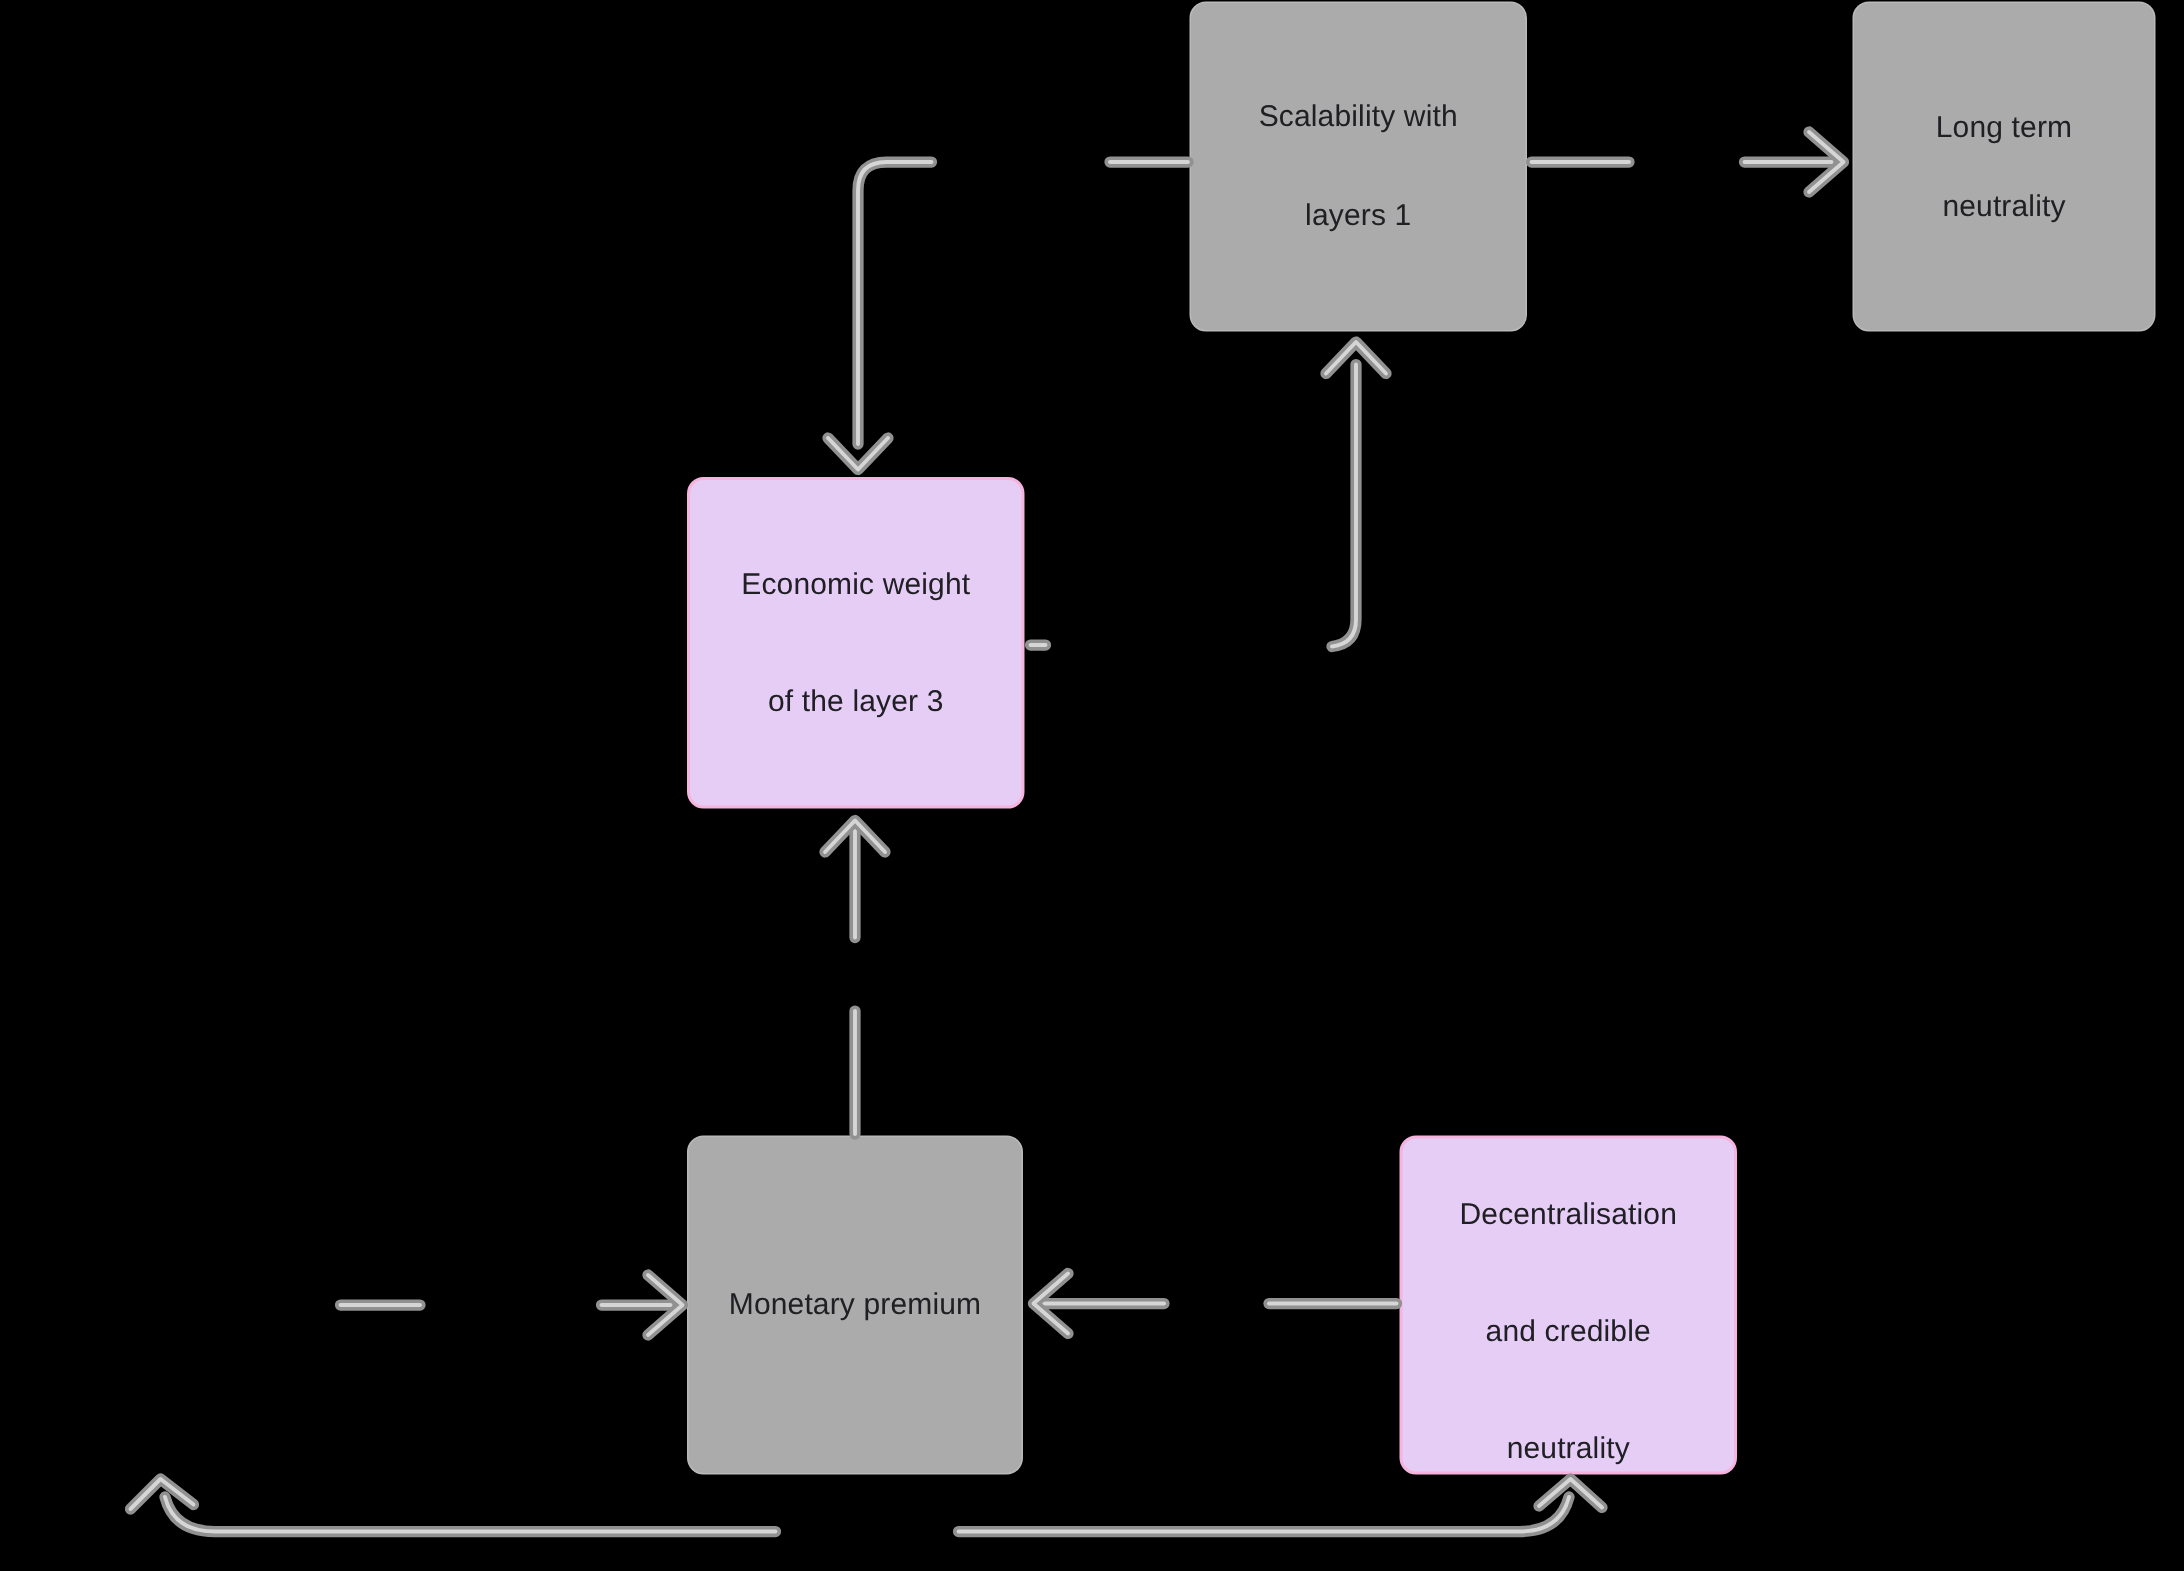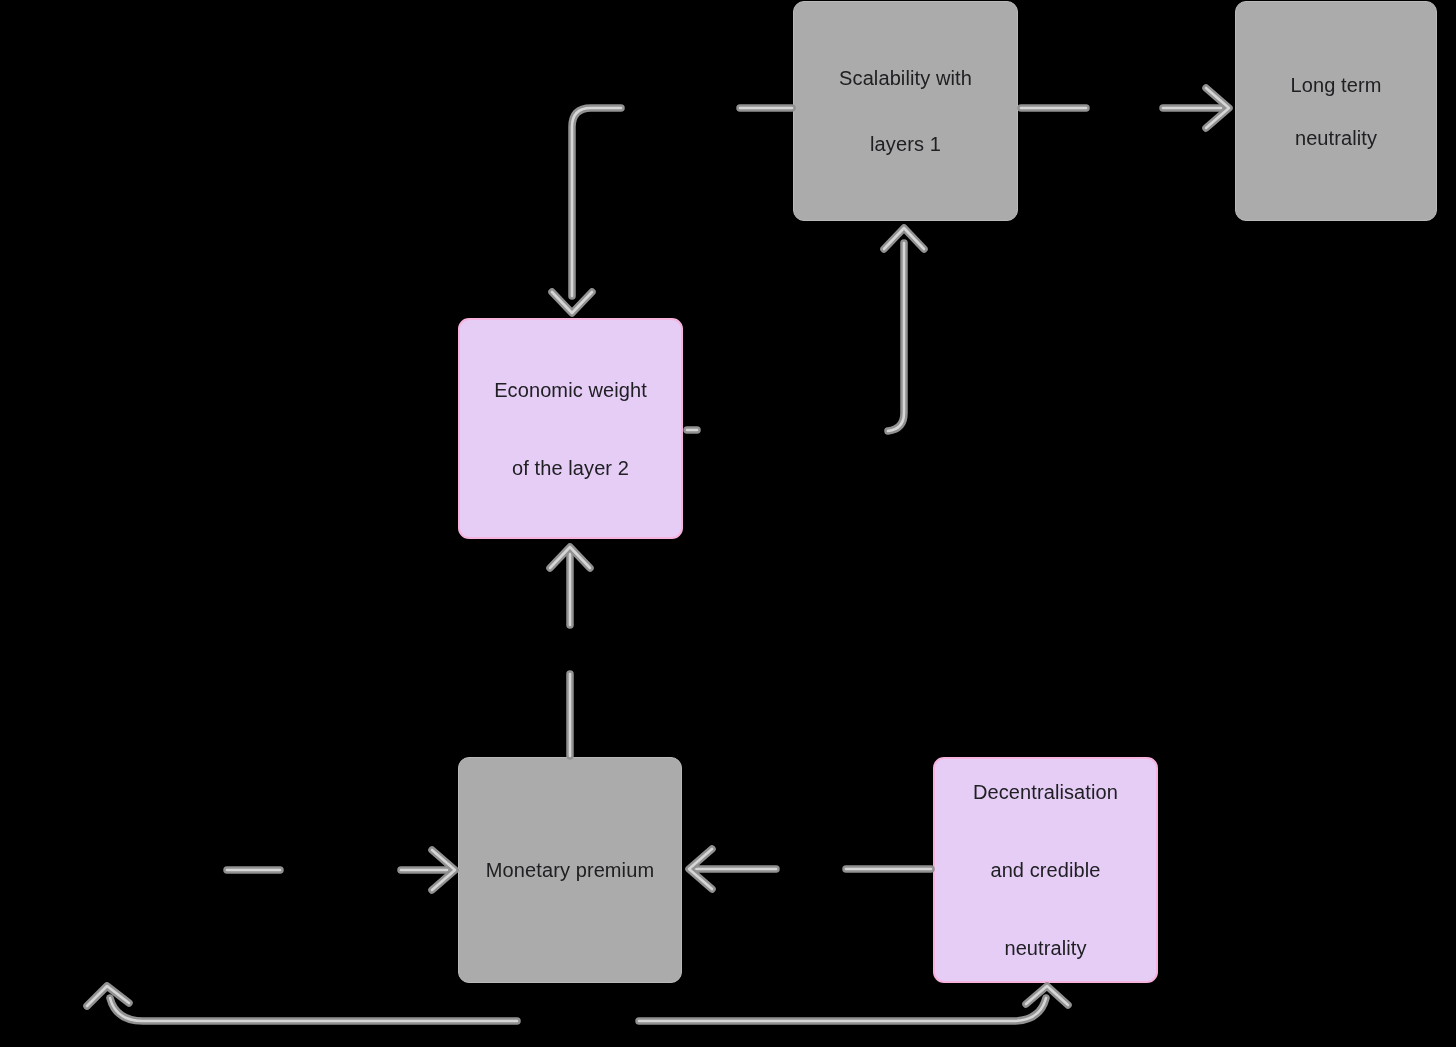--- a/index.html
+++ b/index.html
@@ -75,29 +75,29 @@
     <span>layers 1</span>
   </div>
 
   <div class="node gray" style="left:1235px;top:1px;width:202px;height:220px;gap:23px;">
     <span>Long term</span>
     <span>neutrality</span>
   </div>
 
   <div class="node purple" style="left:458px;top:318px;width:225px;height:221px;">
     <span>Economic weight</span>
-    <span>of the layer 2</span>
+    <span>of the layer 3</span>
   </div>
 
 
   <div class="node gray" style="left:458px;top:757px;width:224px;height:226px;">
     <span>Monetary premium</span>
   </div>
 
-  <div class="node purple" style="left:933px;top:757px;width:225px;height:226px;">
+  <div class="node purple" style="left:933px;top:757px;width:225px;height:226px;justify-content:flex-end;">
     <span>Decentralisation</span>
     <span>and credible</span>
     <span>neutrality</span>
   </div>
 
   <svg class="wires" viewBox="0 0 1456 1047">
 
     <g>
       <path class="a-out" d="M792 108 L740 108"></path>
       <path class="a-in" d="M792 108 L740 108"></path>

